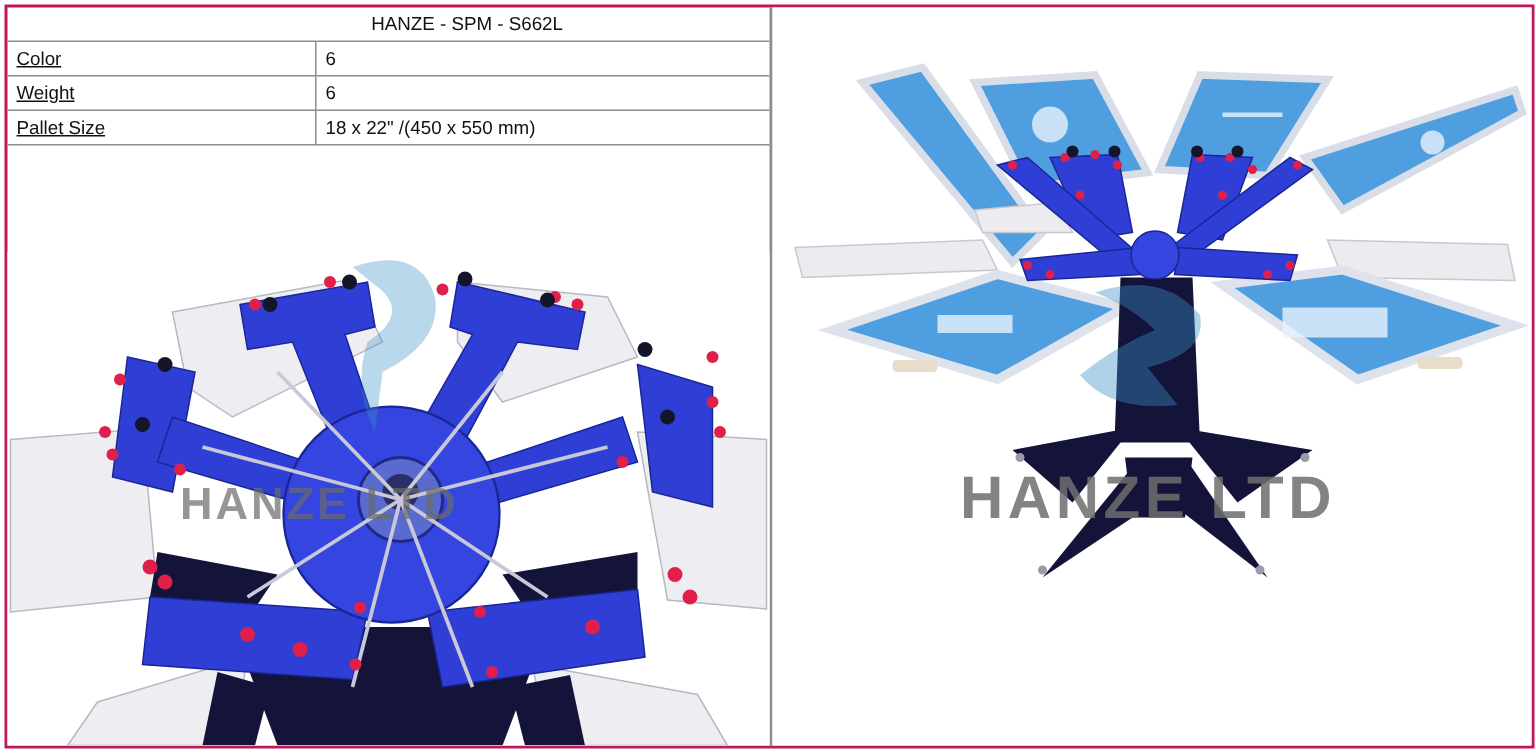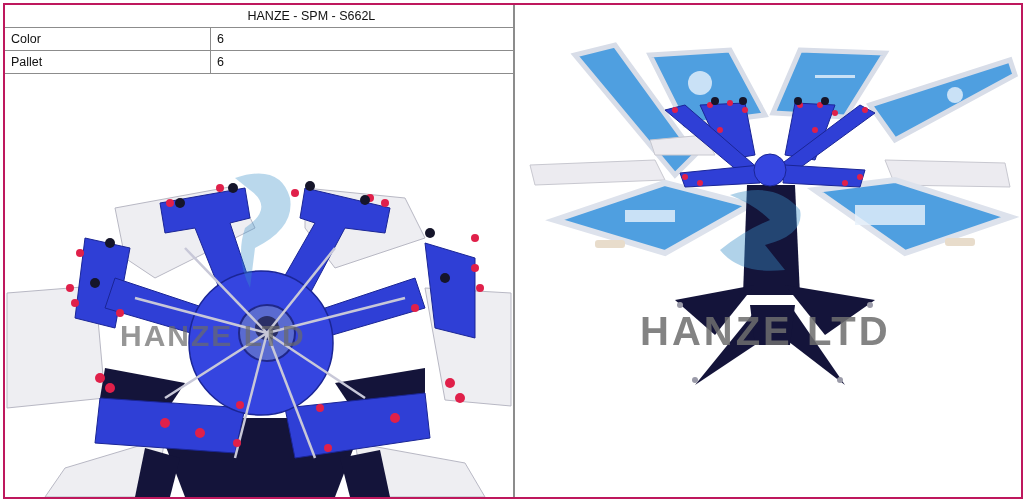--- a/index.html
+++ b/index.html
@@ -7,21 +7,21 @@
          font-family:"Liberation Sans", sans-serif; color:#111; }
   .frame { position:absolute; left:3px; top:3px; width:1016px; height:492px;
            border:2px solid #be185d; box-sizing:content-box; }
   .left { position:absolute; left:0; top:0; width:508px; height:492px;
           border-right:2px solid #8c8c8c; }
   .right { position:absolute; left:510px; top:0; width:506px; height:492px; }
   table.spec { position:absolute; left:0; top:0; width:508px; border-collapse:collapse;
                font-size:12.5px; }
   table.spec td { border-bottom:1px solid #8c8c8c; height:22px; padding:0 0 0 6px;
                   line-height:22px; white-space:nowrap; }
-  table.spec td.k { width:199px; border-right:1px solid #8c8c8c; }
+  table.spec td.k { width:199px; border-right:1px solid #8c8c8c;text-decoration:underline; }
   table.spec tr.head td { text-align:center; padding-left:0; }
   table.spec tr.head td.empty { border-right:none; }
   table.spec tr.head td.title { text-align:left; padding-left:37px; }
   .photo-left { position:absolute; left:0; top:163px; width:508px; height:329px; overflow:hidden; background:#fff; }
   .photo-right { position:absolute; left:0; top:0; width:506px; height:492px; overflow:hidden; background:#fff; }
   svg { display:block; }
   .wm { font-family:"Liberation Sans", sans-serif; font-weight:bold; }
 </style>
 </head>
 <body>
@@ -33,22 +33,26 @@
       <tbody>
           <tr class="head">
         <td class="k empty" style="border-right:none;"></td>
         <td class="title">HANZE - SPM - S662L</td>
       </tr>
       <tr>
         <td class="k">Color</td>
         <td>6</td>
       </tr>
       <tr>
-        <td class="k">Pallet</td>
+        <td class="k">Weight</td>
         <td>6</td>
+      </tr>
+      <tr>
+        <td class="k">Pallet Size</td>
+        <td>18 x 22" /(450 x 550 mm)</td>
       </tr>
     </tbody>
       </table>
 
     <div class="photo-left" title="6 color 6 station manual screen printing press, top view">
       <svg width="508" height="329" viewBox="0 0 508 329">
 
         <g fill="#eeeef2" stroke="#b8b8c4" stroke-width="1">
           <path d="M110 40 L230 18 L250 60 L150 110 L120 90 Z"></path>
           <path d="M300 20 L400 30 L420 70 L330 100 L300 60 Z"></path>

